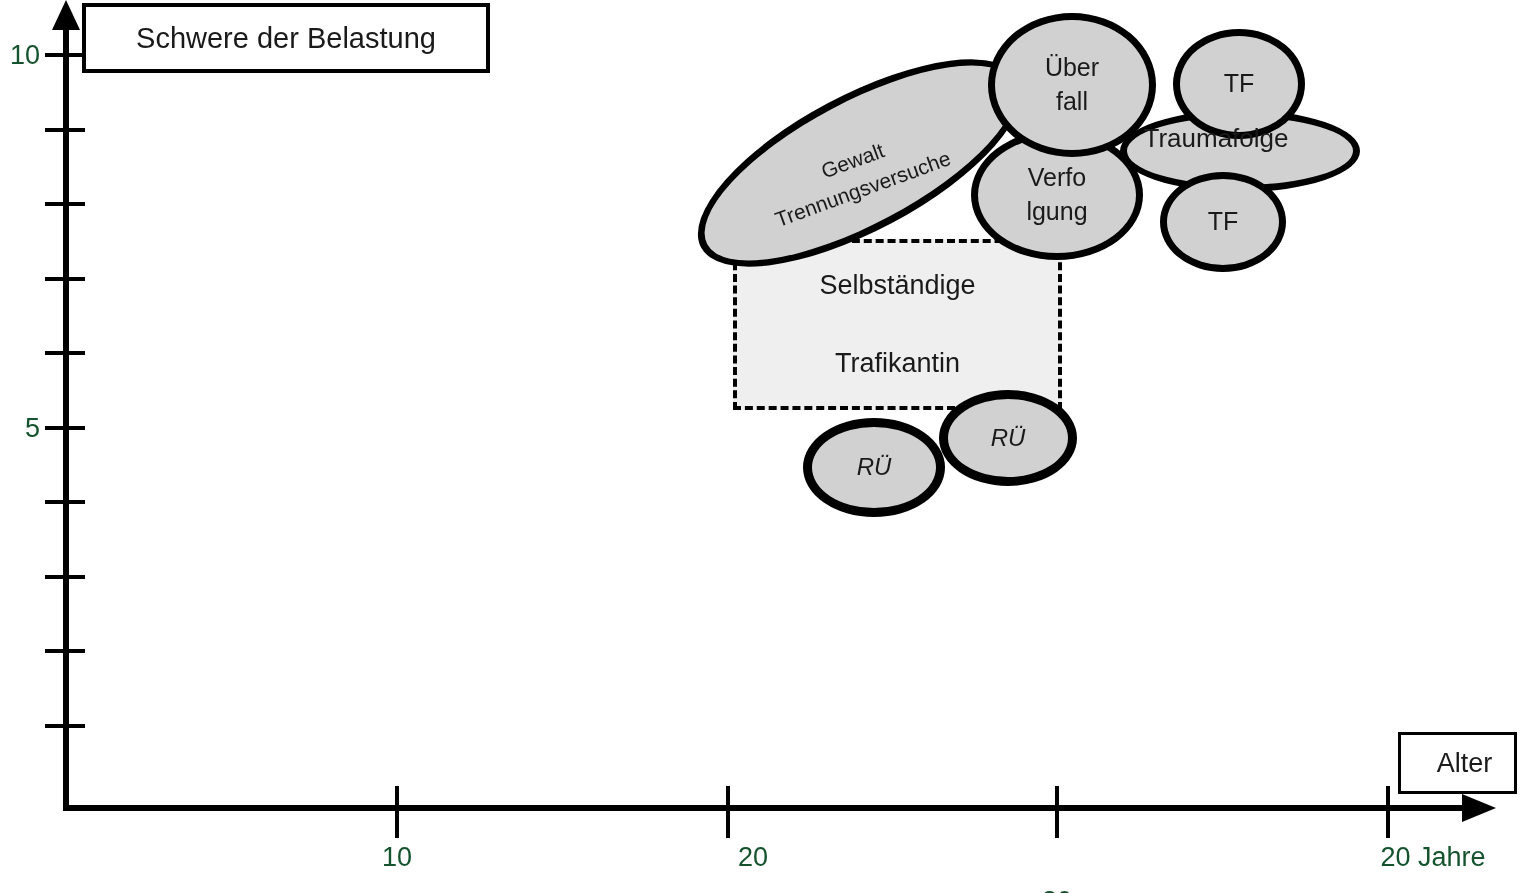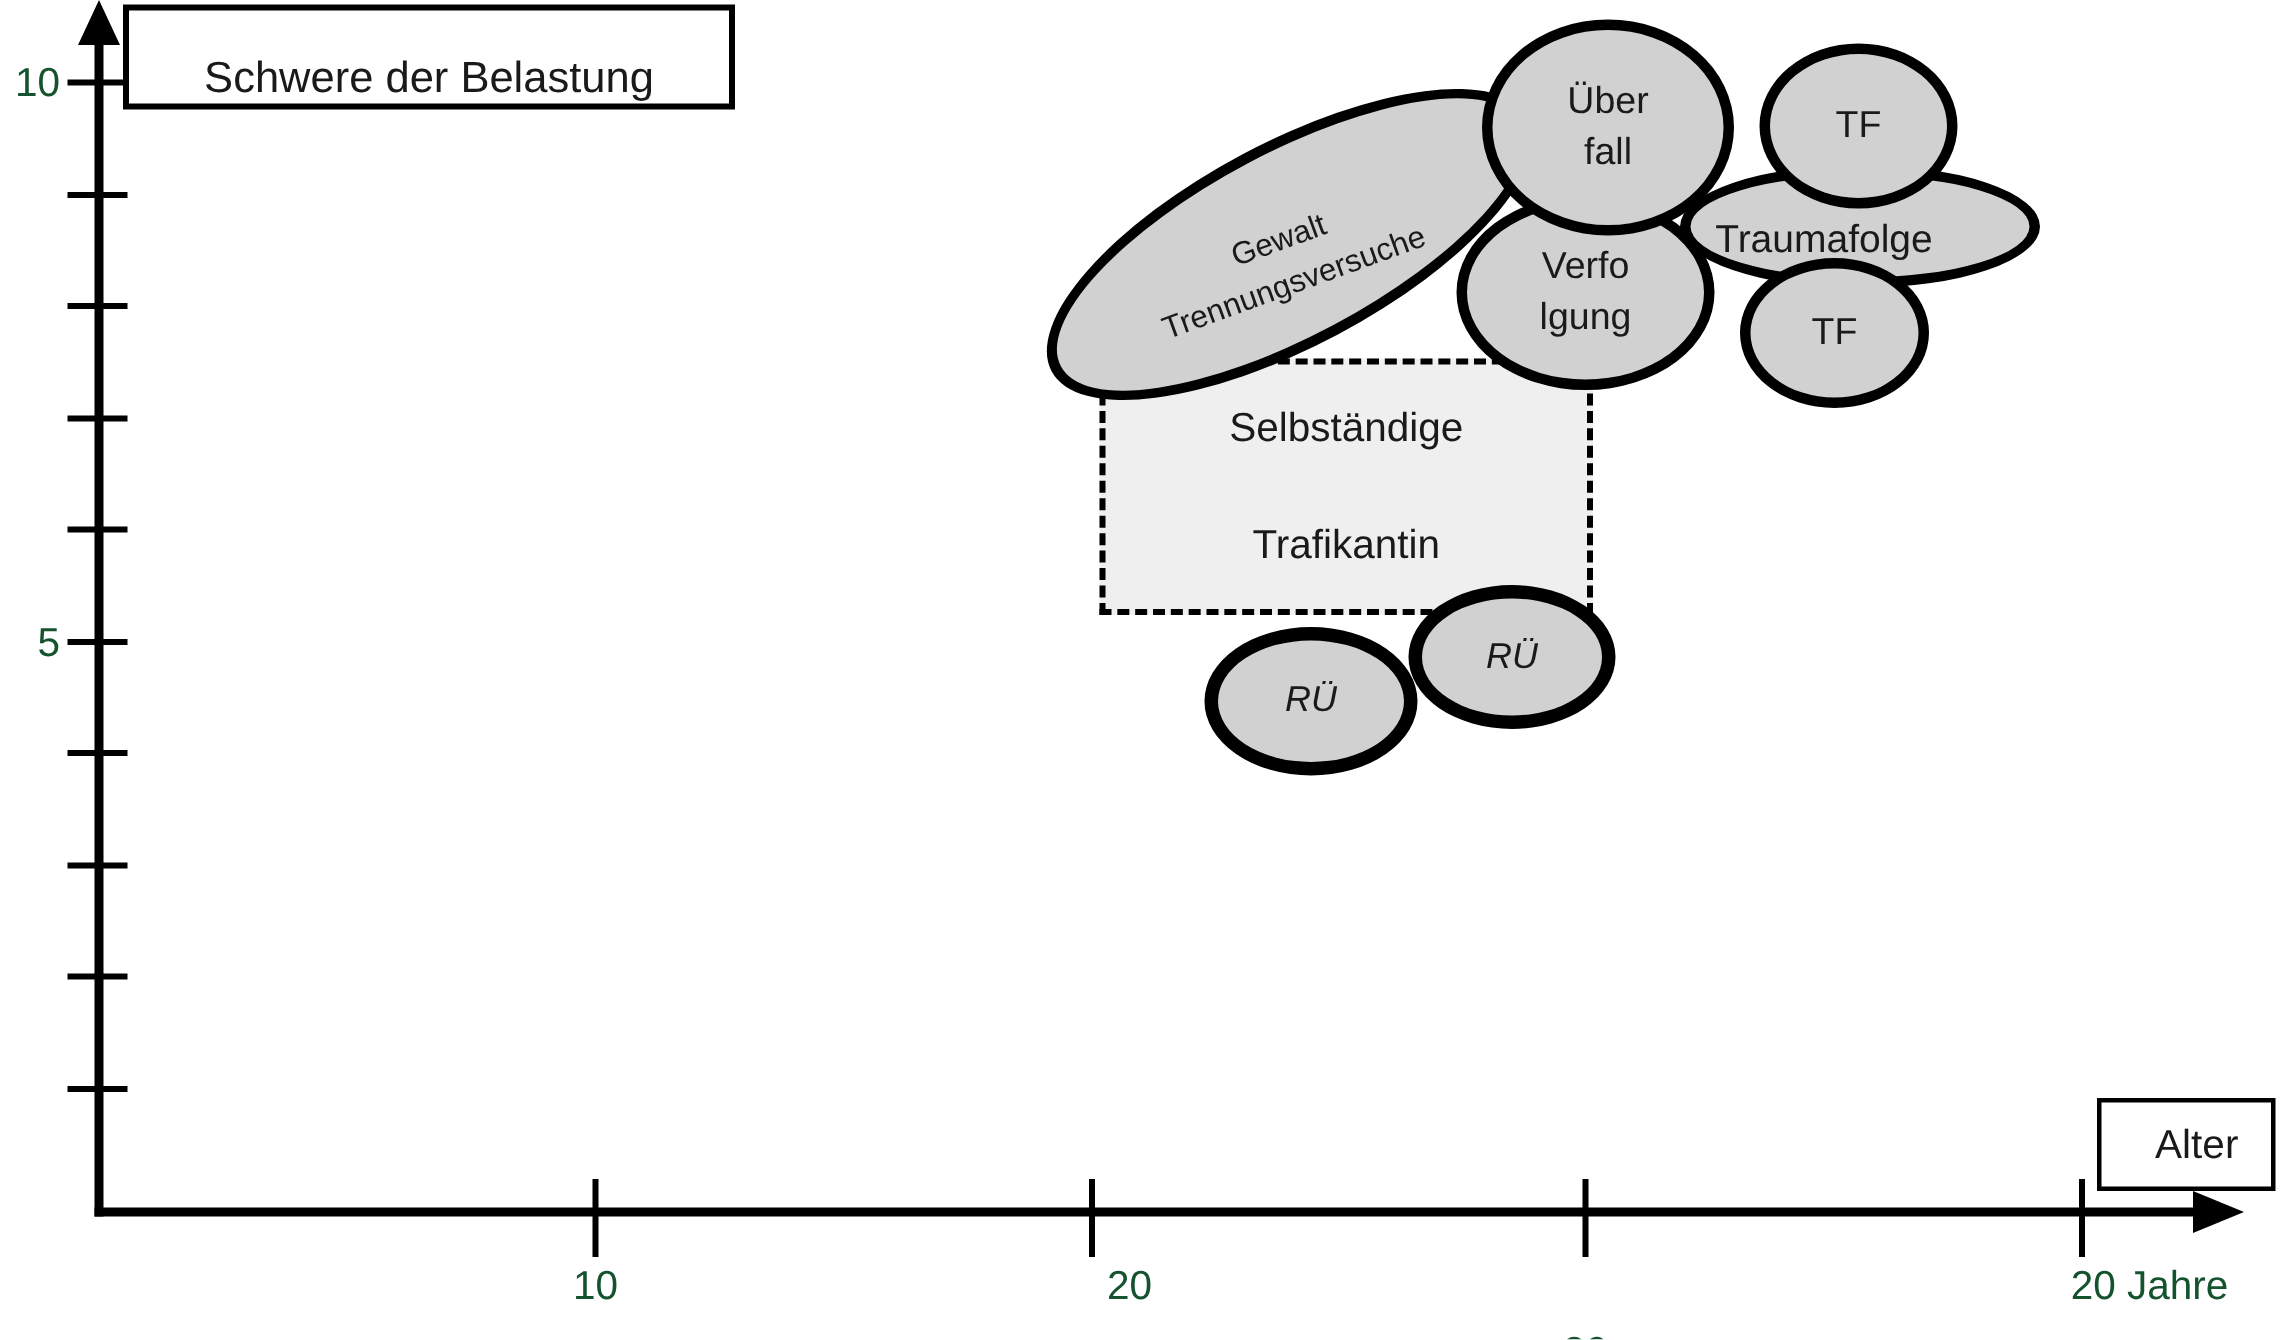--- a/index.html
+++ b/index.html
@@ -122,21 +122,21 @@
   <div class="tick" style="left:395px;  top:786px; width:4px; height:52px;"></div>
   <div class="tick" style="left:726px;  top:786px; width:4px; height:52px;"></div>
   <div class="tick" style="left:1055px; top:786px; width:4px; height:52px;"></div>
   <div class="tick" style="left:1386px; top:786px; width:4px; height:52px;"></div>
 
   <div class="axis-num" style="left:357px; top:842px; width:80px;">10</div>
   <div class="axis-num" style="left:688px; top:842px; width:80px;text-align:right;">20</div>
   <div class="axis-num" style="left:1017px; top:842px; width:80px;margin-top:44px;">30</div>
   <div class="axis-num" style="left:1358px; top:842px; width:150px;">20 Jahre</div>
 
-  <div class="label-box" style="left:82px; top:3px; width:400px; height:62px;align-items:flex-end;">
+  <div class="label-box" style="left:82px; top:3px; width:400px; height:62px;">
     <span>Schwere der Belastung</span>
   </div>
   <div class="label-box" style="left:1398px; top:732px; width:99px; height:56px; border-width:3px; font-size:27px;padding-left:14px;">
     <span>Alter</span>
   </div>
 
   <div class="dashed-rect" style="left:733px; top:239px; width:329px; height:171px; z-index:1;">
     <div>Selbständige</div>
     <div>Trafikantin</div>
   </div>
@@ -159,21 +159,21 @@
     <div>fall</div>
   </div>
 
   <div class="ellipse" style="left:1173px; top:29px; width:132px; height:110px; z-index:6;">
     <div>TF</div>
   </div>
   <div class="ellipse" style="left:1160px; top:172px; width:126px; height:100px; z-index:6;">
     <div>TF</div>
   </div>
 
-  <div class="float-label" style="left:1136px; top:144px; width:160px; z-index:10;">Traumafolge</div>
+  <div class="float-label" style="left:1136px; top:123px; width:160px; z-index:10;">Traumafolge</div>
 
   <div class="ellipse thick" style="left:803px; top:418px; width:142px; height:99px; z-index:7; font-size:24px;">
     <div>RÜ</div>
   </div>
   <div class="ellipse thick" style="left:939px; top:390px; width:138px; height:96px; z-index:7; font-size:24px;">
     <div>RÜ</div>
   </div>
 
 </div>
 

